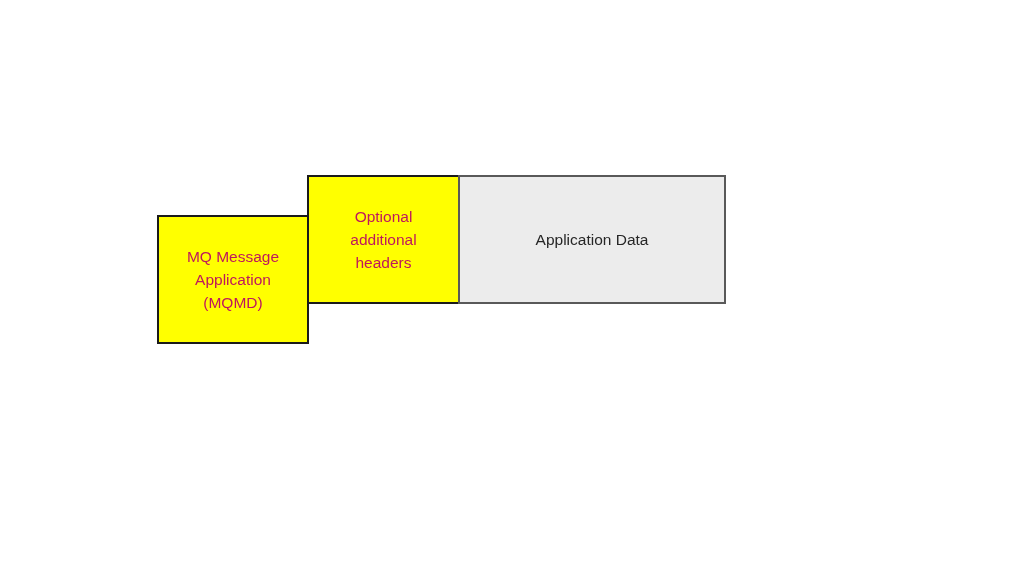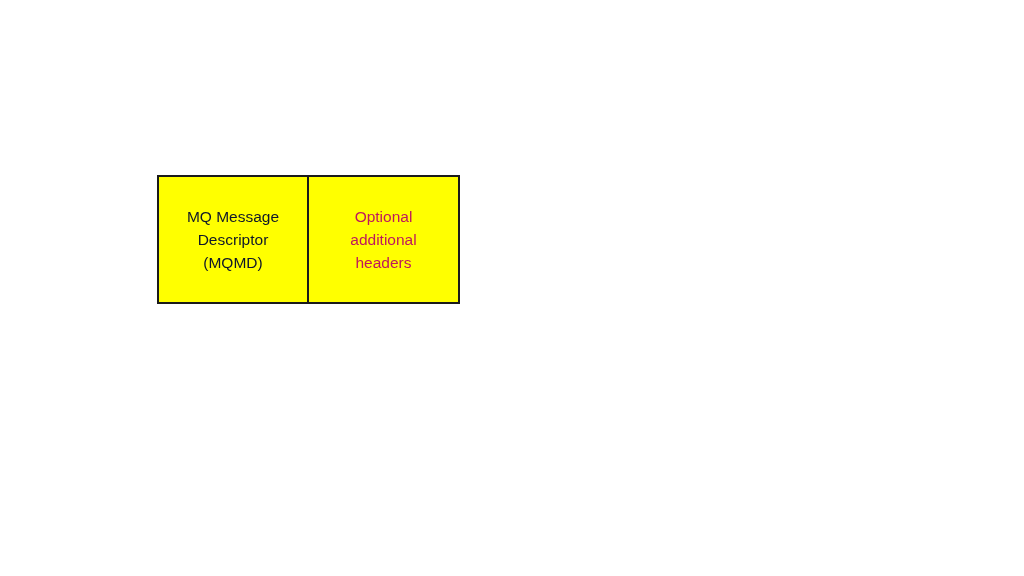--- a/index.html
+++ b/index.html
@@ -47,26 +47,29 @@
   }
   .line {
     display: block;
   }
 </style>
 </head>
 <body>
 
 <div class="diagram">
 
-  <div class="box box-mqmd" style="background-color: rgb(255, 255, 0); border-color: rgb(26, 26, 26); color: #0f172a;">
+  <div class="box box-mqmd" style="background-color: rgb(255, 255, 0); border-color: rgb(26, 26, 26); color: #be185d; margin-top: 40px;">
     <span class="line">MQ Message</span>
-    <span class="line">Descriptor</span>
+    <span class="line">Application</span>
     <span class="line">(MQMD)</span>
   </div>
 
   <div class="box box-headers" style="background-color: rgb(255, 255, 0); border-color: rgb(26, 26, 26); color: #be185d;">
     <span class="line">Optional</span>
     <span class="line">additional</span>
     <span class="line">headers</span>
   </div>
 
+  <div class="box box-appdata" style="background-color: rgb(236, 236, 236); border-color: rgb(89, 89, 89); color: rgb(38, 38, 38);">
+    <span class="line">Application Data</span>
+  </div>
 
 </div>
 
 </body></html>

